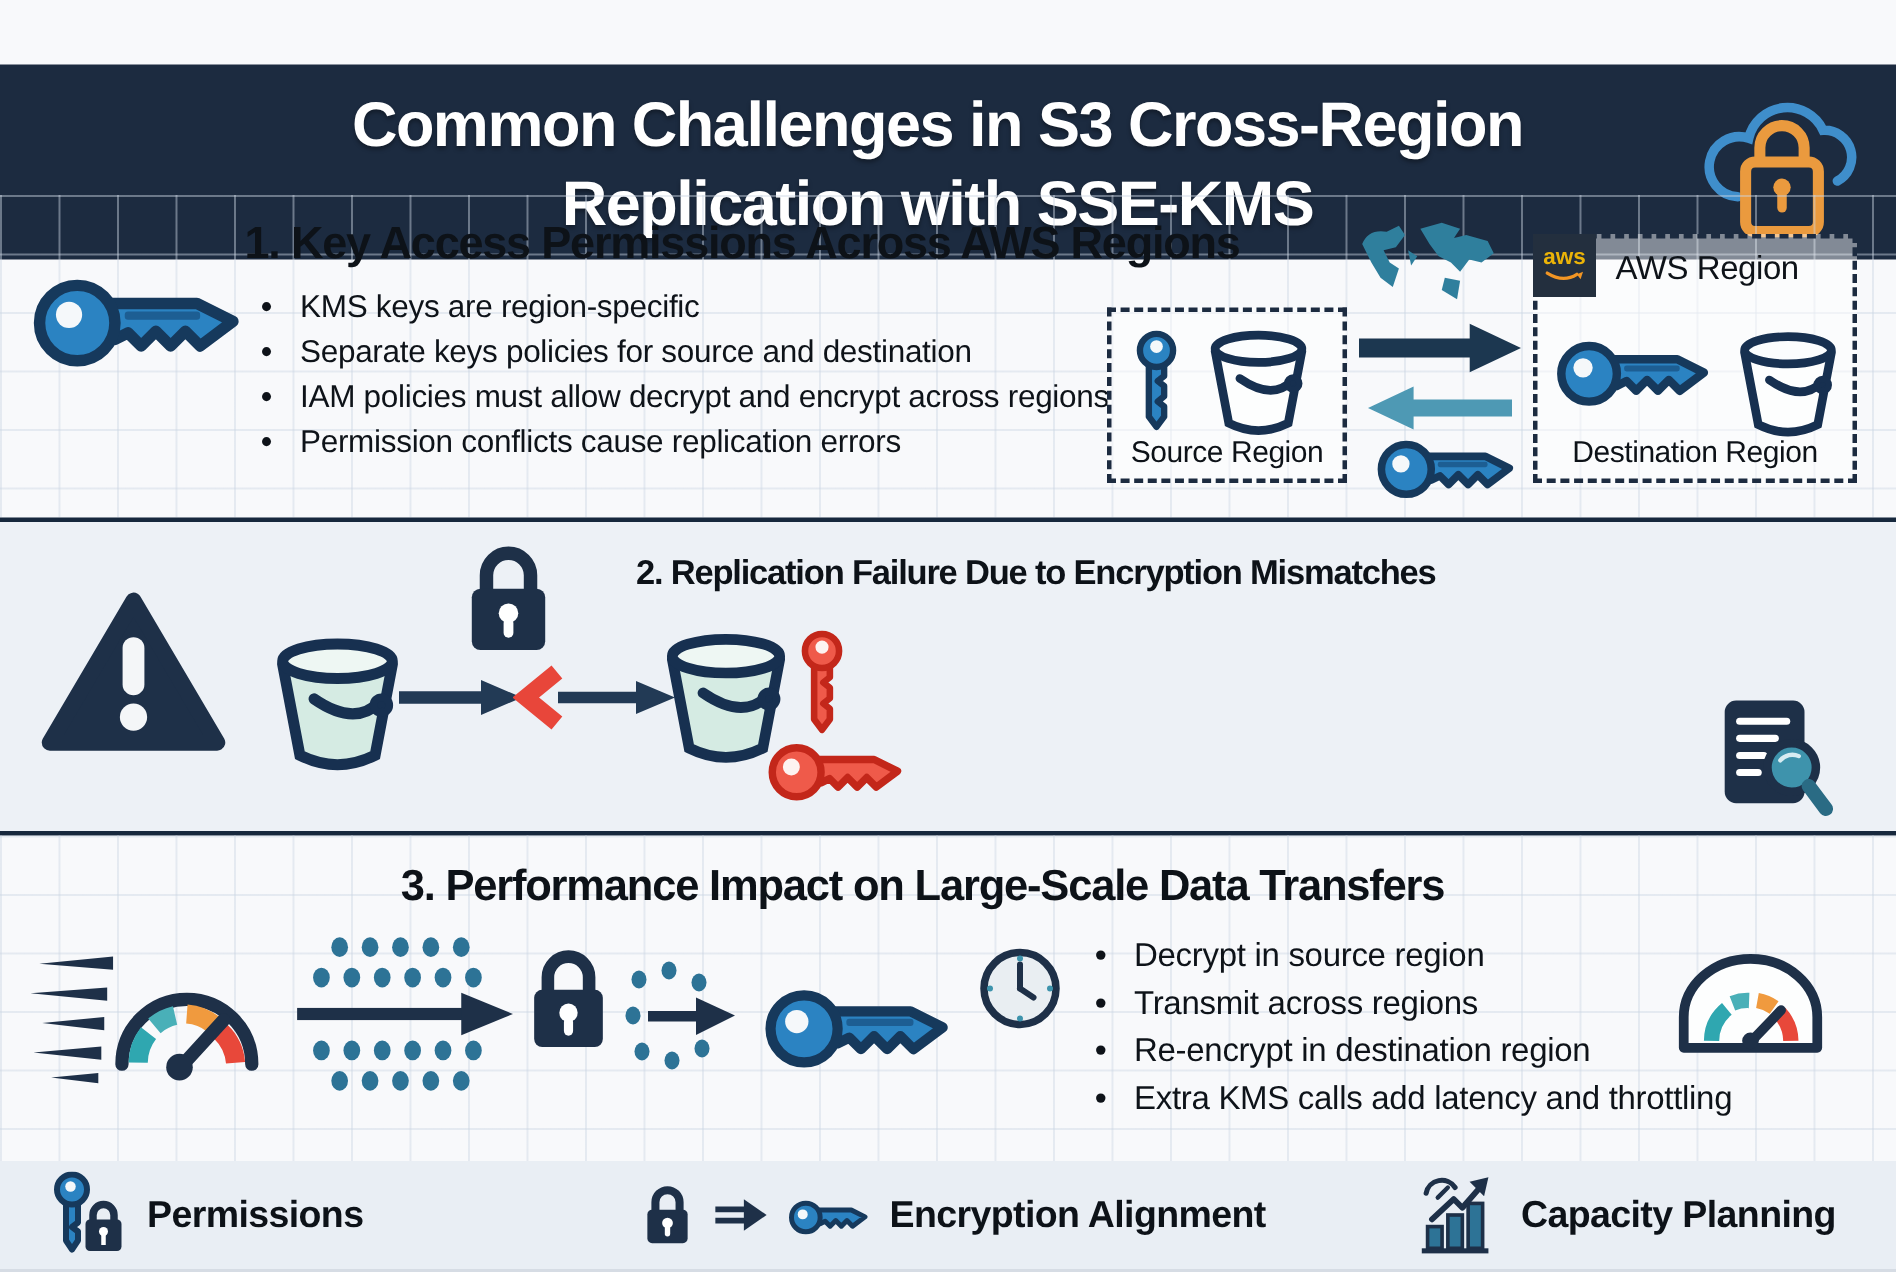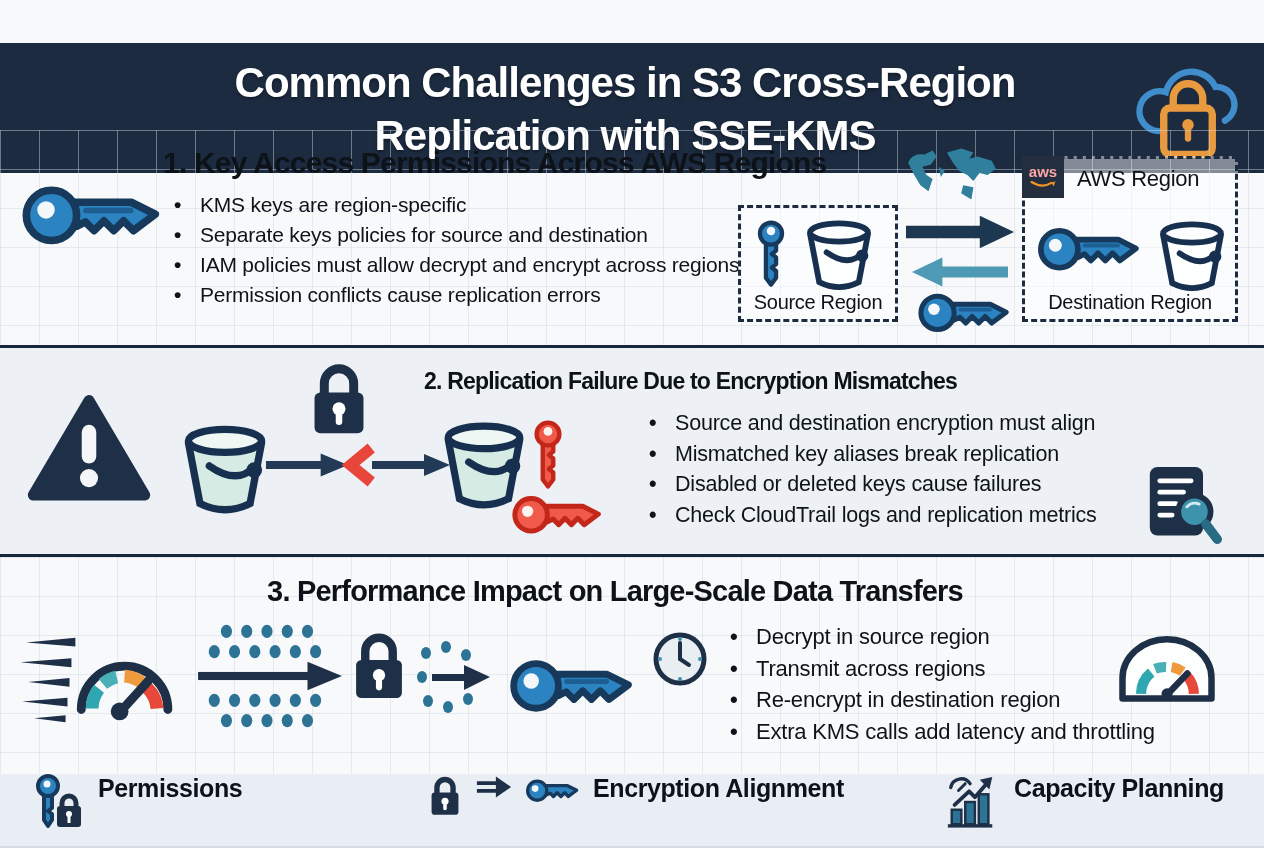--- a/index.html
+++ b/index.html
@@ -61,21 +61,21 @@
   .map-icon { position:absolute; left:902px; top:14px; width:102px; height:64px; }
   .arr-r { position:absolute; left:899px; top:84px; width:122px; height:36px; }
   .arr-l { position:absolute; left:899px; top:126px; width:122px; height:32px; }
   .mid-key { position:absolute; left:916px; top:154px; width:98px; height:52px; }
   .dest-box { left:1022px; top:26px; width:216px; height:166px; }
   .aws-sq {
     position:absolute; left:-3px; top:-3px; width:42px; height:42px;
     background:#232f3e; display:flex; flex-direction:column; align-items:center;
     justify-content:center;
   }
-  .aws-sq span { color:#fca5a5; font-size:15px; font-weight:bold; line-height:14px; }
+  .aws-sq span { color:#eab308; font-size:15px; font-weight:bold; line-height:14px; }
   .aws-region-label { position:absolute; left:52px; top:7px; font-size:22px; letter-spacing:-0.3px; }
   .dest-key { position:absolute; left:12px; top:58px; width:106px; height:58px; }
   .dest-bucket { position:absolute; left:128px; top:58px; width:78px; height:76px; }
   
   .s2 {
     top:345px; height:212px; background:#edf1f6;
     border-top:3px solid #17283d; border-bottom:3px solid #17283d;
   }
   .s2 .sec-heading { left:424px; top:20px; font-size:23px; }
   .s2 ul.bullets { left:645px; top:60px; width:540px; font-size:21.5px; line-height:30.5px; }
@@ -99,21 +99,21 @@
   .dots2 { position:absolute; left:414px; top:82px; width:82px; height:78px; }
   .s3-key { position:absolute; left:498px; top:90px; width:150px; height:70px; }
   .clock { position:absolute; left:652px; top:74px; width:56px; height:56px; }
   .gauge { position:absolute; left:1116px; top:72px; width:102px; height:76px; }
   
   .footer {
     position:absolute; top:774px; left:0; width:1264px; height:74px;
     background:#e9eef4; border-bottom:2px solid #d6dce4;
   }
   .f-item {
-    position:absolute; top:0; height:100%; display:flex; align-items:flex-start; gap:13px;
+    position:absolute; top:0; height:100%; display:flex; align-items:center; gap:13px;
   }
   .f-item .f-label { font-size:25px; font-weight:bold; letter-spacing:-0.4px; color:#0d1218; white-space:nowrap; }
   .f1 { left:33px; } .f2 { left:428px; } .f3 { left:943px; }
 </style>
 </head>
 <body>
 
 <div class="poster">
 
   <header class="header">
@@ -255,26 +255,20 @@
     </svg>
     <svg class="red-key-h" viewBox="0 0 130 72">
       <g fill="#ef5a4a" stroke="#c3271a" stroke-width="7" stroke-linejoin="round">
         <path d="M46 28 H100 L122 39 L102 54 L93 45 L84 54 L75 45 L66 54 L58 46 L50 50 L46 46 Z"></path>
         <circle cx="27" cy="40" r="23"></circle>
       </g>
       <circle cx="22" cy="35" r="8" fill="#fdf3f1"></circle>
     </svg>
 
     <h2 class="sec-heading">2. Replication Failure Due to Encryption Mismatches</h2>
-    <ul class="bullets">
-      <li>Source and destination encryption must align</li>
-      <li>Mismatched key aliases break replication</li>
-      <li>Disabled or deleted keys cause failures</li>
-      <li>Check CloudTrail logs and replication metrics</li>
-    </ul>
 
     <svg class="doc-mag" viewBox="0 0 80 86">
       <rect x="4" y="2" width="56" height="72" rx="8" fill="#1e3048"></rect>
       <rect x="12" y="14" width="38" height="5" rx="2.5" fill="#ffffff"></rect>
       <rect x="12" y="26" width="30" height="5" rx="2.5" fill="#ffffff"></rect>
       <rect x="12" y="38" width="22" height="5" rx="2.5" fill="#ffffff"></rect>
       <rect x="12" y="50" width="18" height="5" rx="2.5" fill="#ffffff"></rect>
       <circle cx="51" cy="49" r="17" fill="#3e93ac" stroke="#1e3048" stroke-width="6"></circle>
       <path d="M43 44 a11 11 0 0 1 13 -3" stroke="#d7ecf2" stroke-width="3" fill="none" stroke-linecap="round"></path>
       <line x1="63" y1="62" x2="75" y2="78" stroke="#2a6b84" stroke-width="10" stroke-linecap="round"></line>

